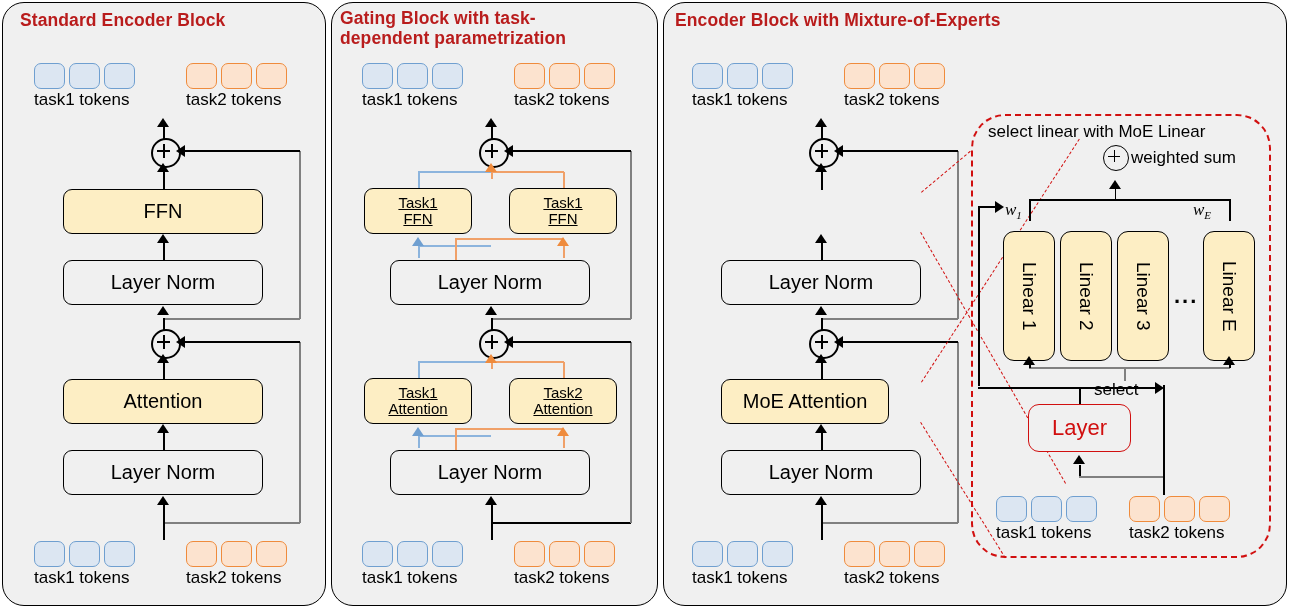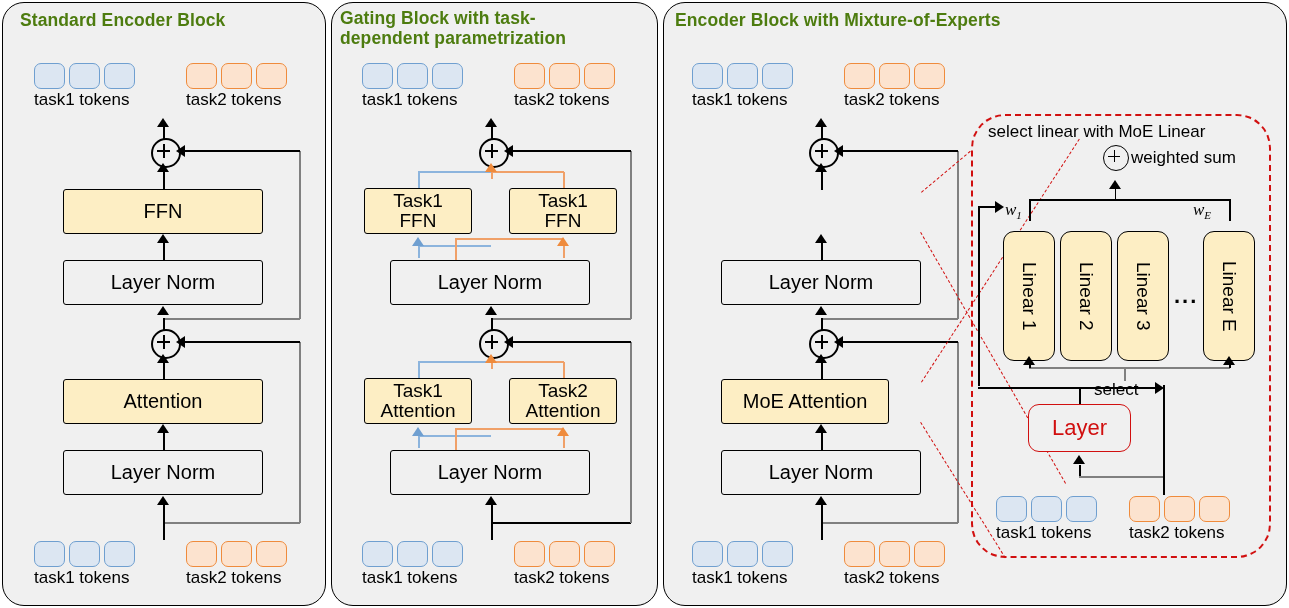--- a/index.html
+++ b/index.html
@@ -1,28 +1,28 @@
 <!DOCTYPE html>
 <html><head>
 <meta charset="utf-8">
 <style>
   html,body{margin:0;padding:0;background:#ffffff;}
   body{font-family:"Liberation Sans", sans-serif;}
   #stage{position:relative;width:1289px;height:608px;background:#ffffff;overflow:hidden;}
 
   .panel{position:absolute;background:#f0f0f0;border:1.6px solid #000;border-radius:22px;box-sizing:border-box;}
-  .panel-title{position:absolute;font-weight:bold;font-size:17.5px;color:#4d7c0f;letter-spacing:0.1px;line-height:20px;}
-
-  
-  .node{position:absolute;box-sizing:border-box;border:1.3px solid #000;border-radius:3px;
+  .panel-title{position:absolute;font-weight:bold;font-size:17.5px;color:#b91c1c;letter-spacing:0.1px;line-height:20px;}
+
+  
+  .node{position:absolute;box-sizing:border-box;border:1.3px solid #000;border-radius:9px;
         display:flex;align-items:center;justify-content:center;text-align:center;
         font-size:20px;color:#000;line-height:1.05;}
   .node.yellow{background:#fdeec4;}
   .node.plain{background:#f0f0f0;}
-  .node.small{font-size:19px;}
+  .node.small{font-size:15px;text-decoration:underline;}
   .node.gating{background:#f0f0f0;border:1.6px solid #d10f0f;color:#d10f0f;font-size:22px;border-radius:11px;}
   .node.vert{writing-mode:vertical-rl;text-orientation:mixed;font-size:19px;border-radius:11px;}
 
   
   .tokgroup{position:absolute;}
   .tokrow{display:flex;gap:4px;}
   .chip{width:31px;height:26px;border-radius:7px;box-sizing:border-box;}
   .chip.blue{background:#dce6f2;border:1.4px solid #6f9fd0;}
   .chip.orange{background:#fce3cf;border:1.4px solid #ef8b3c;}
   .toklabel{font-size:17px;color:#000;margin-top:1px;white-space:nowrap;}

